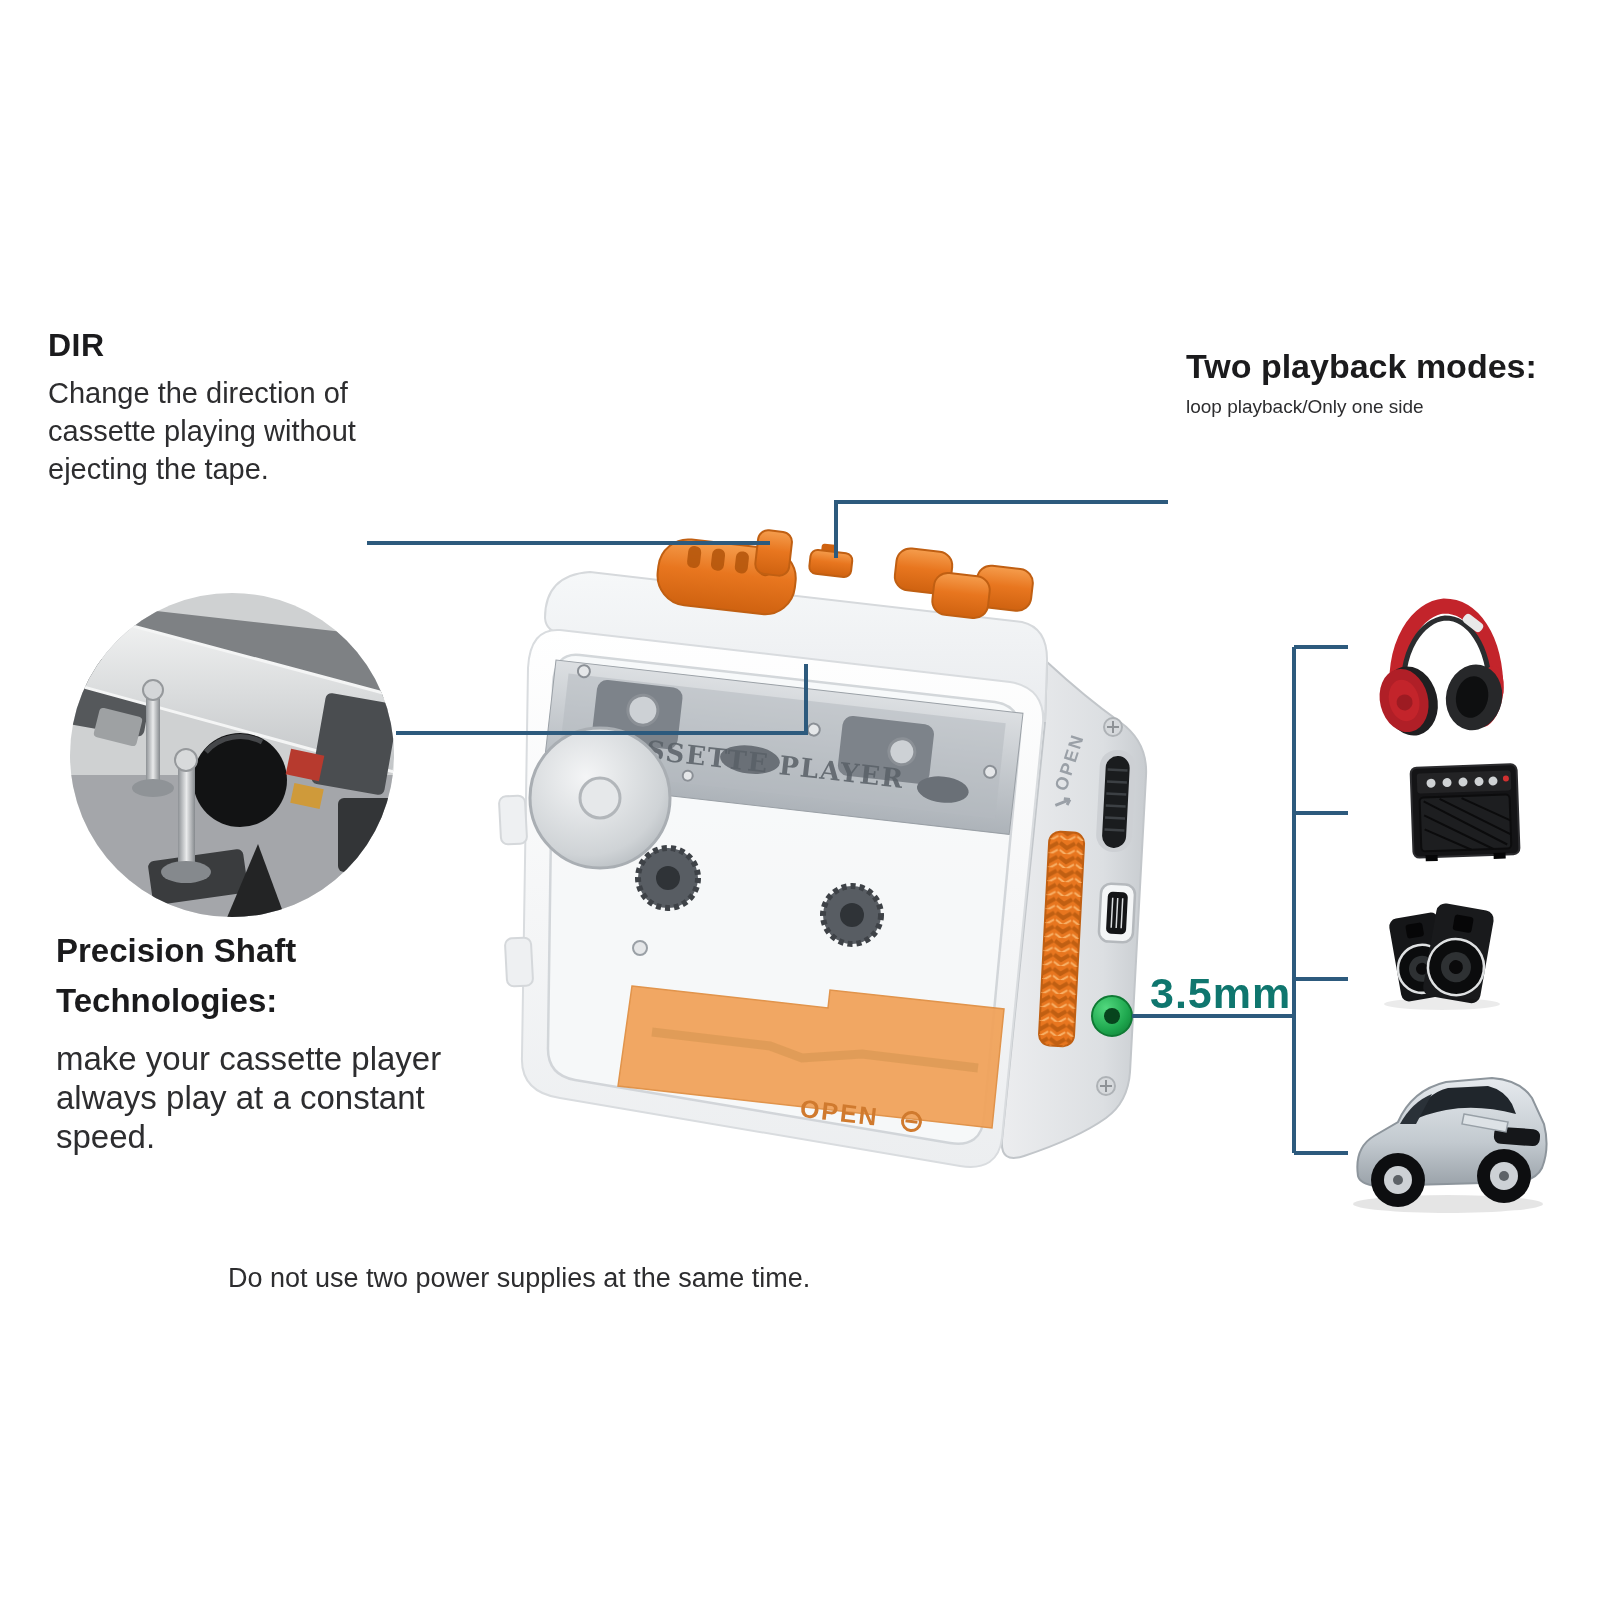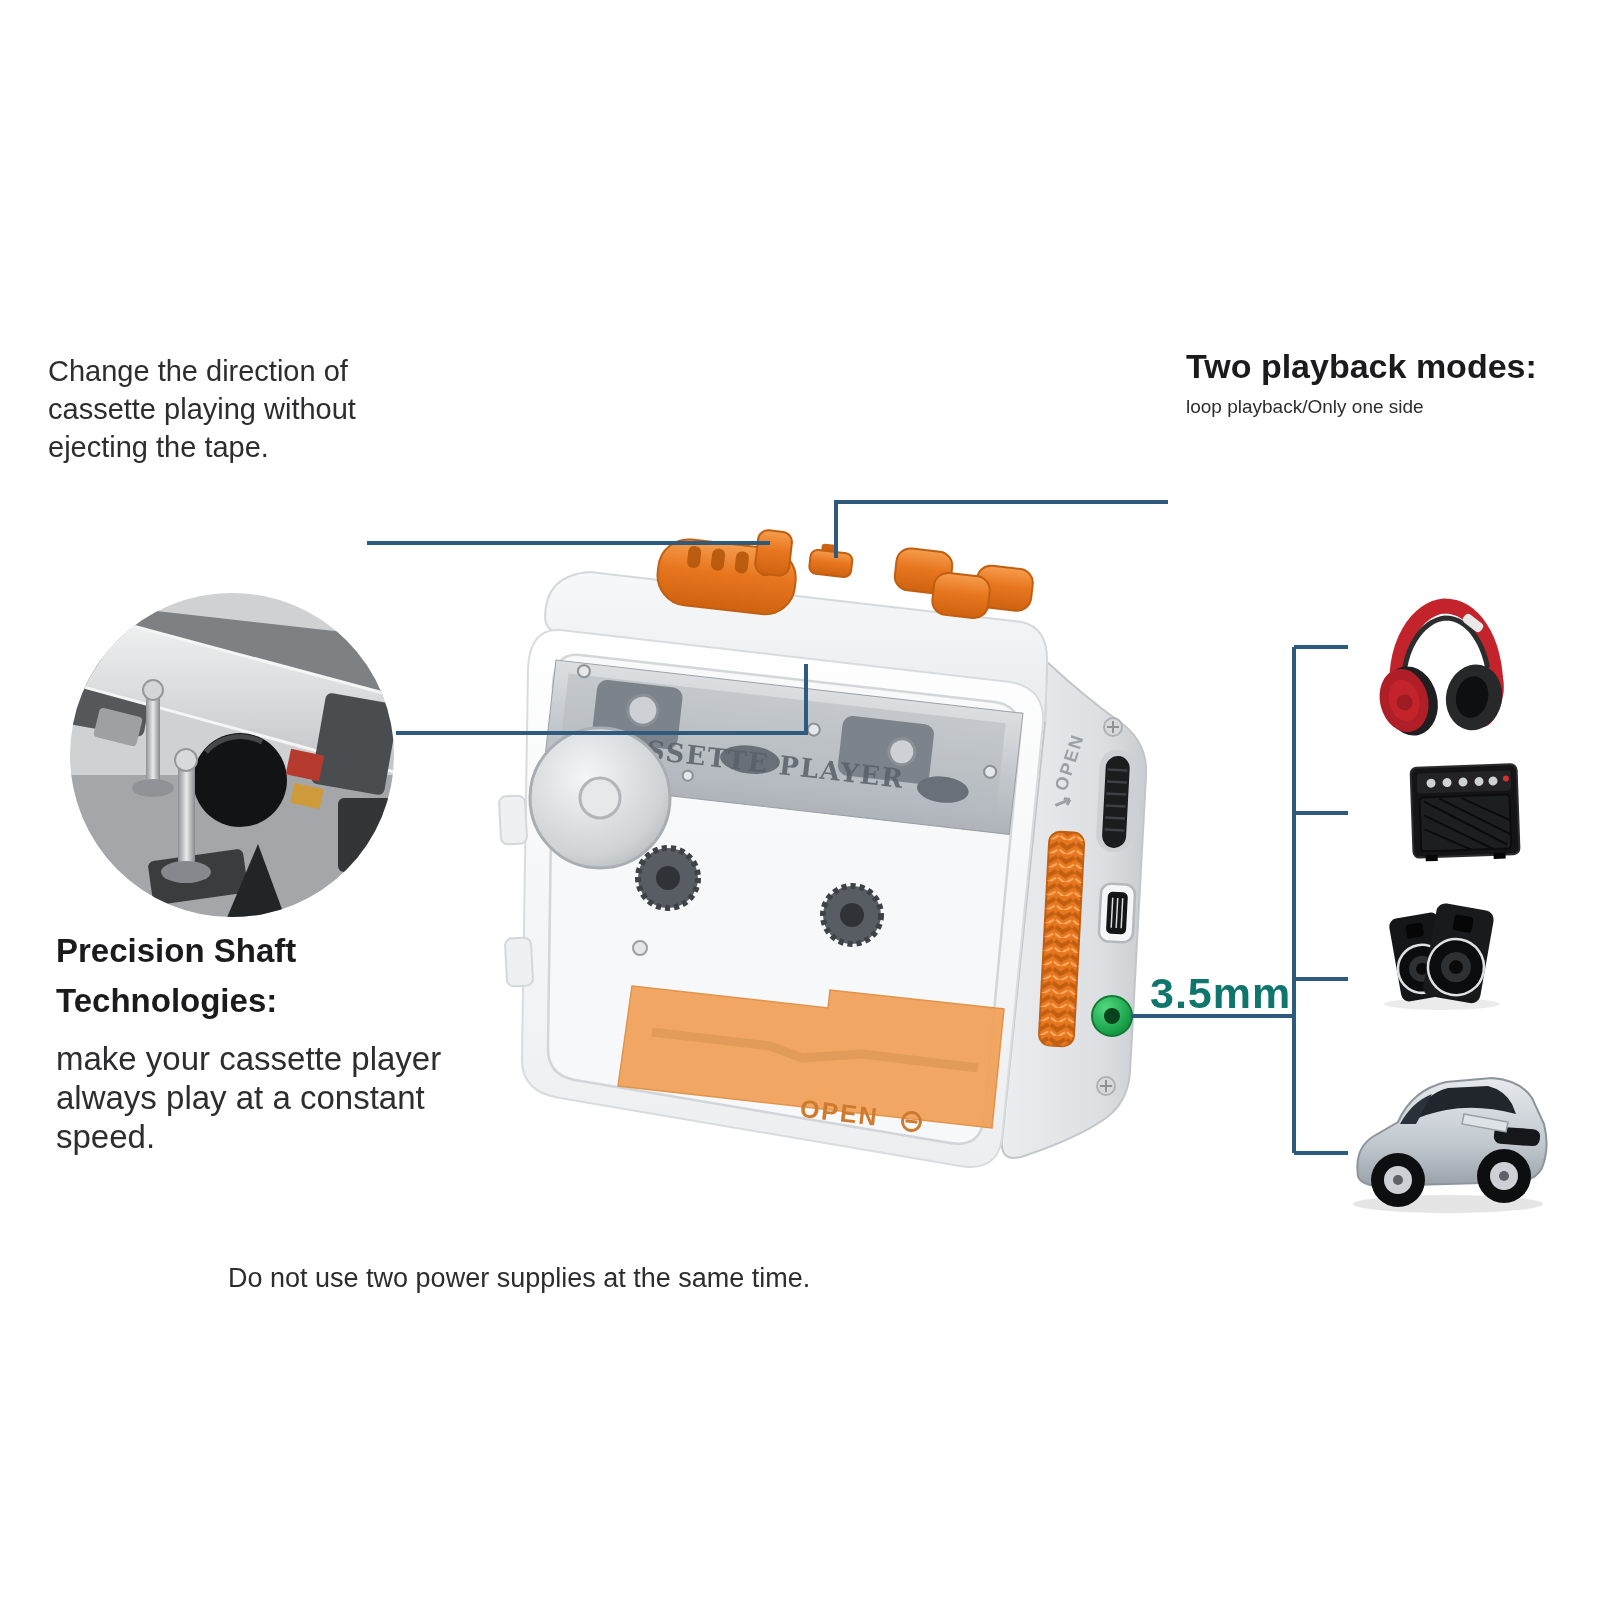--- a/index.html
+++ b/index.html
@@ -3,21 +3,21 @@
 <meta charset="utf-8">
 <style>
   html,body{margin:0;padding:0;background:#ffffff;}
   .canvas{position:relative;width:1600px;height:1600px;background:#ffffff;overflow:hidden;
           font-family:"Liberation Sans",sans-serif;color:#1c1c1e;}
   .canvas svg{position:absolute;left:0;top:0;}
   .ann{position:absolute;}
   .ann h3{margin:0;font-weight:700;color:#1b1b1d;}
   .ann p{margin:0;color:#2d2d2f;}
   .dir-block h3{font-size:32px;letter-spacing:.5px;}
-  .dir-block p{margin-top:25px;font-size:29px;line-height:38px;}
+  .dir-block p{margin-top:10px;font-size:29px;line-height:38px;}
   .playback-block h3{font-size:34px;}
   .playback-block p{margin-top:10px;font-size:19px;}
   .precision-block h3{font-size:33px;line-height:50px;}
   .precision-block p{margin-top:13px;font-size:33px;line-height:39px;}
   .power-line{position:absolute;font-size:27px;color:#2d2d2f;}
   .jack-label{position:absolute;font-size:43px;font-weight:700;color:#0f766e;letter-spacing:1px;}
 </style>
 </head>
 <body>
 
@@ -290,20 +290,21 @@
     <circle cx="1398" cy="1180" r="27" fill="#0d0e10"></circle>
     <circle cx="1398" cy="1180" r="14" fill="#cdd1d5"></circle>
     <circle cx="1398" cy="1180" r="5" fill="#5d6267"></circle>
     <circle cx="1504" cy="1176" r="27" fill="#0d0e10"></circle>
     <circle cx="1504" cy="1176" r="14" fill="#cdd1d5"></circle>
     <circle cx="1504" cy="1176" r="5" fill="#5d6267"></circle>
   </g>
 </svg>
 
 <div class="ann dir-block" style="left:48px;top:327px;">
+  <h3>DIR</h3>
   <p>
     <span>Change the direction of</span><br>
     <span>cassette playing without</span><br>
     <span>ejecting the tape.</span>
   </p>
 </div>
 
 <div class="ann playback-block" style="left:1186px;top:347px;">
   <h3>Two playback modes:</h3>
   <p>loop playback/Only one side</p>

